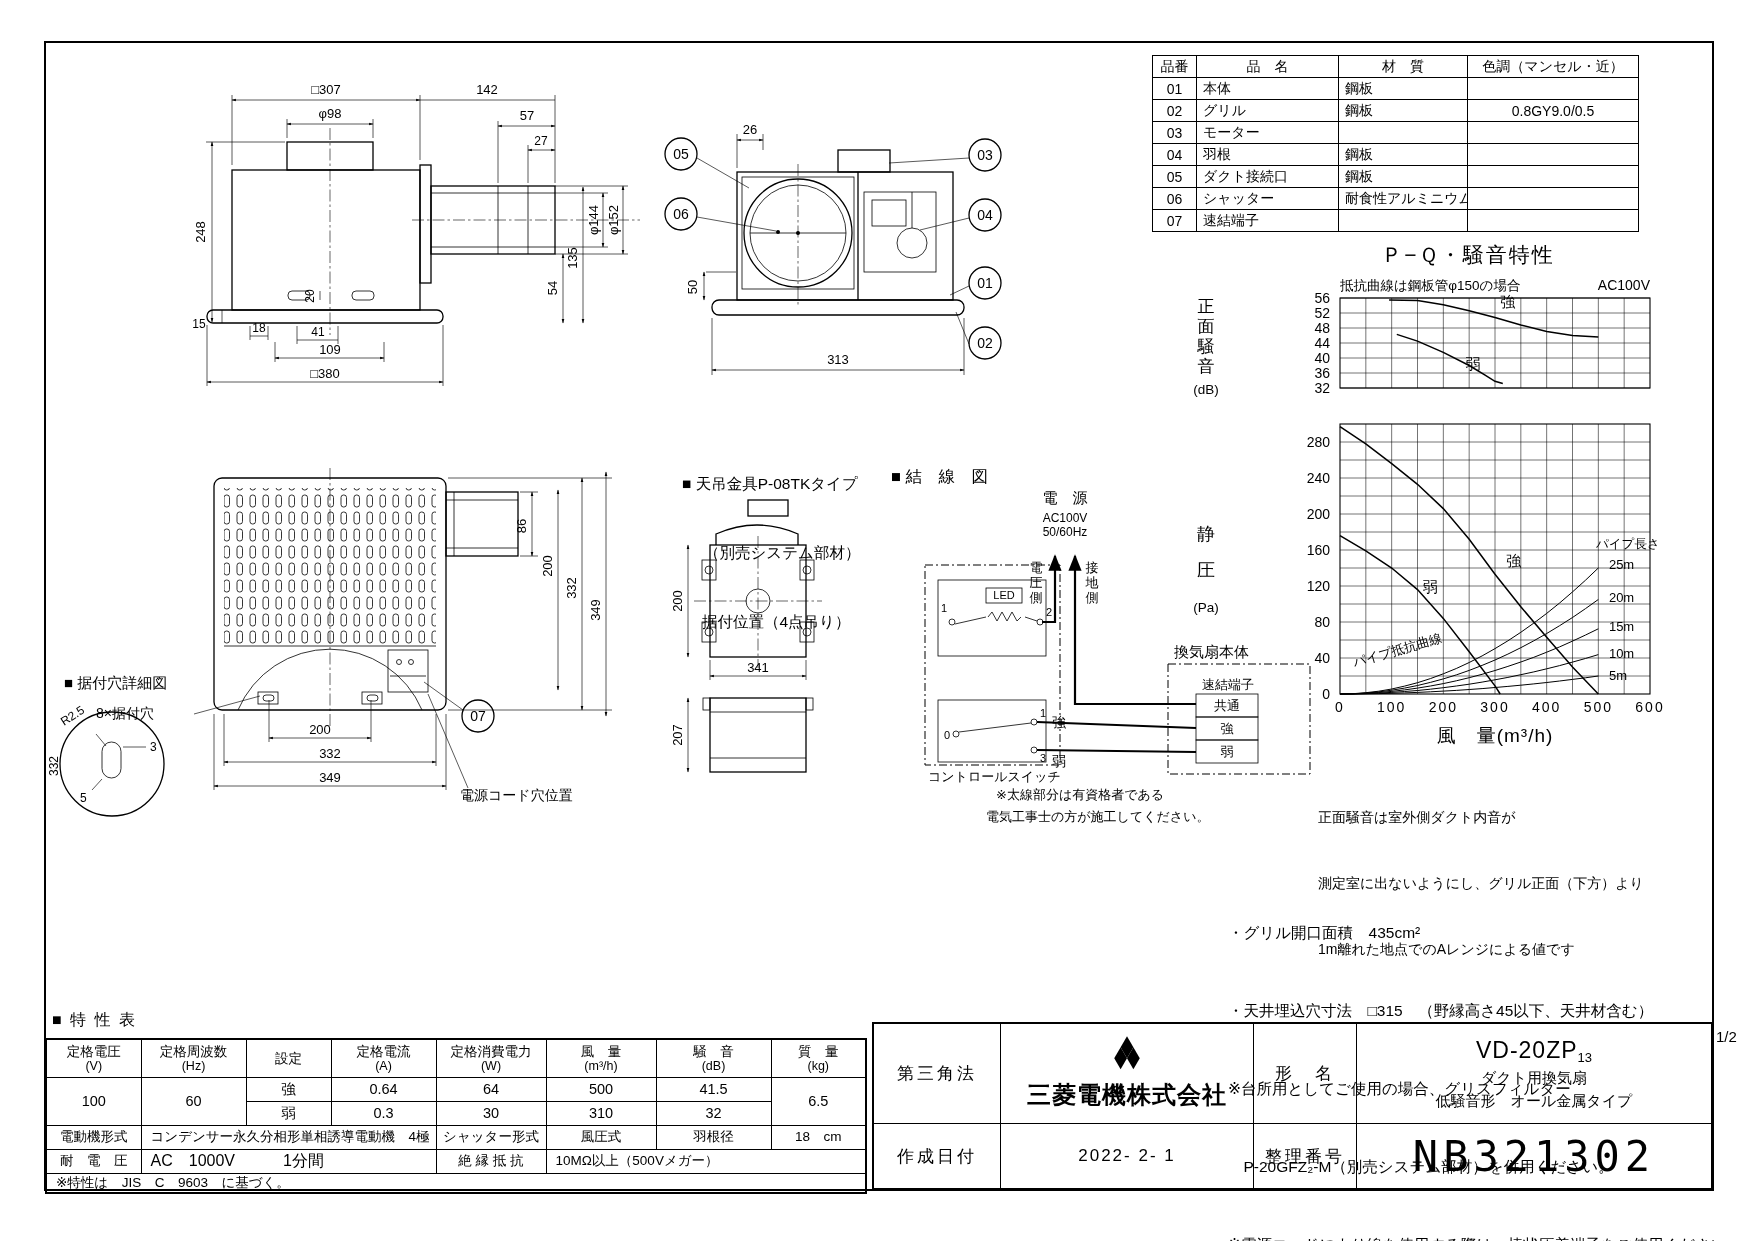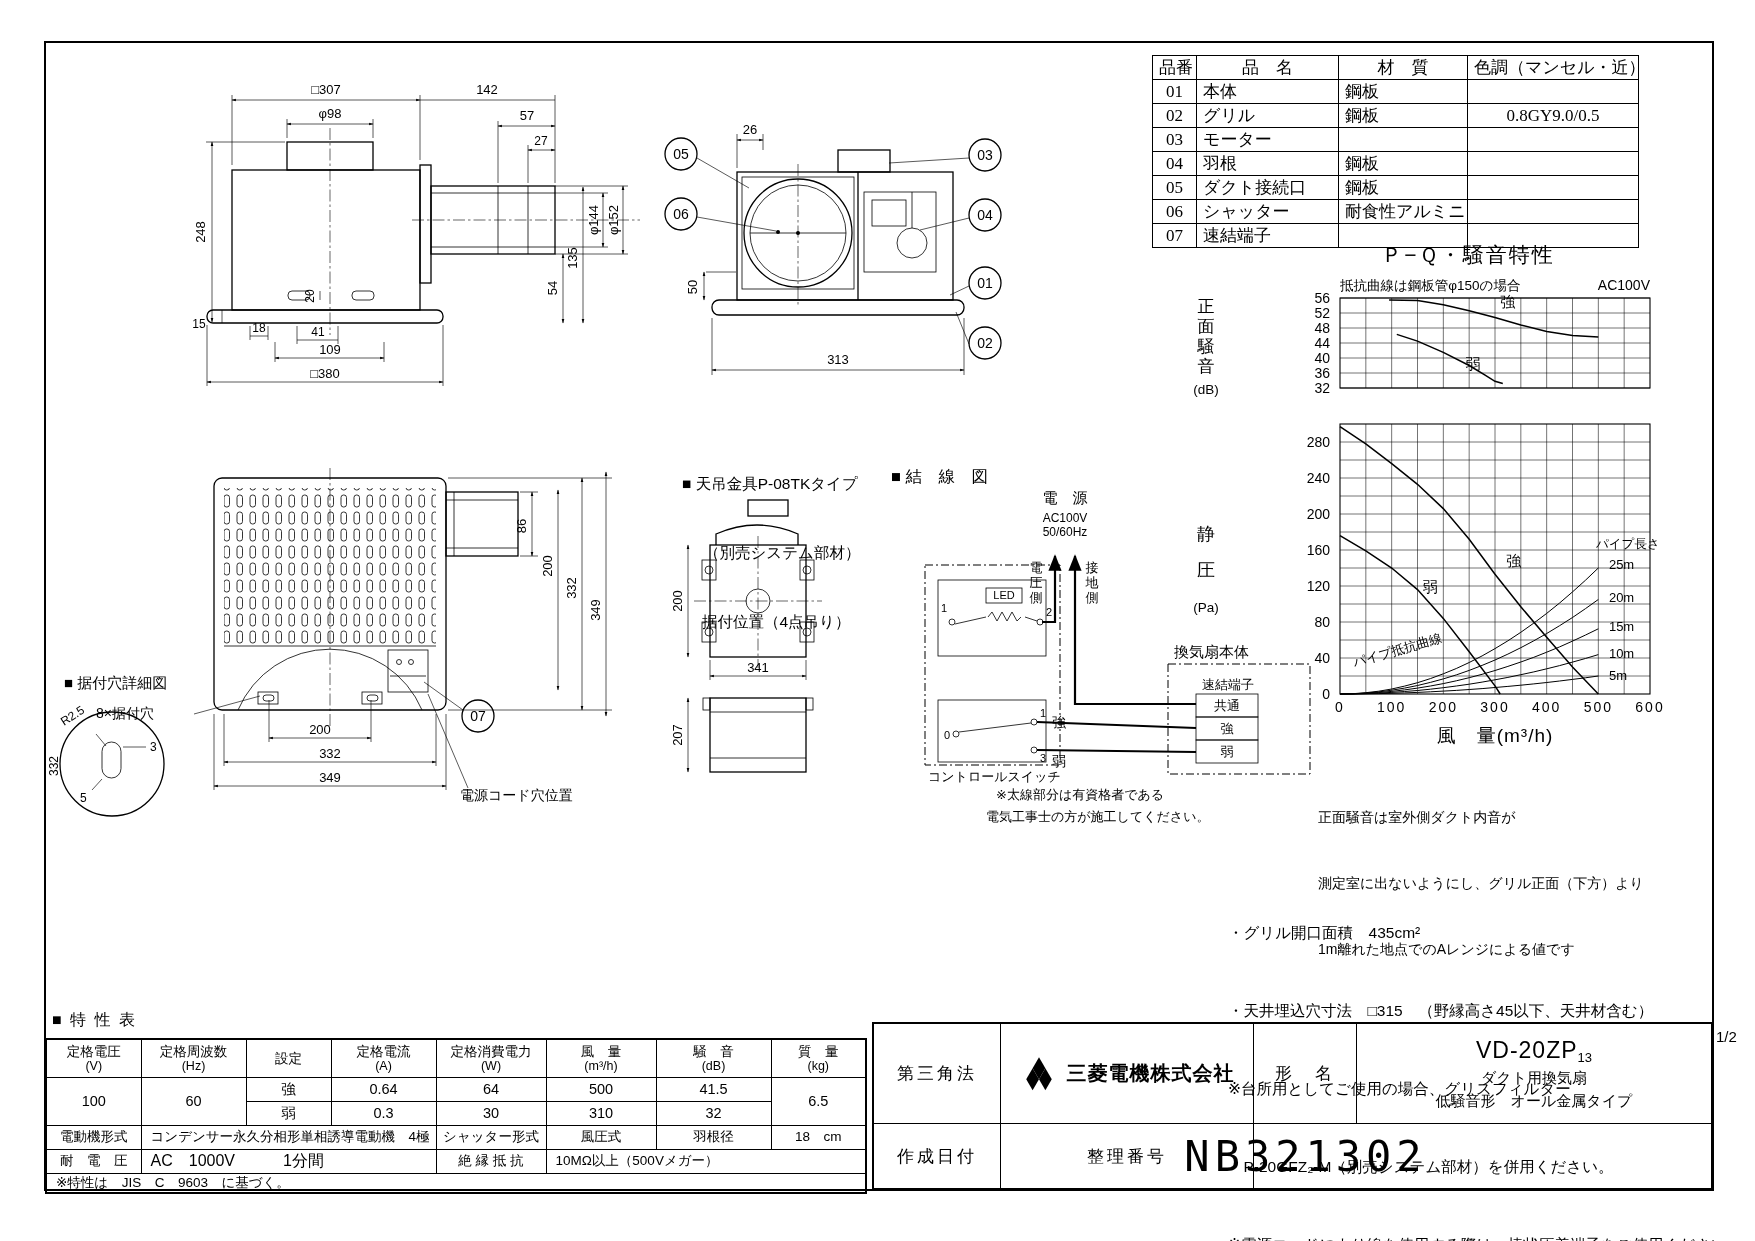--- a/index.html
+++ b/index.html
@@ -16,40 +16,40 @@
   .wire{fill:none;stroke:#000;stroke-width:2.2px;}
   .d{font-size:13px;}
   .d12{font-size:12px;}
   .d11{font-size:11px;}
   .jp14{font-size:14px;}
   .jp15{font-size:15px;}
   .jp16{font-size:16.5px;}
   .mid{text-anchor:middle;}
   
   table{border-collapse:collapse;}
-  .parts{position:absolute;left:1152px;top:55px;width:486px;font-size:17px;border:1.6px solid #000;table-layout:fixed;font-family:Liberation Serif, serif;}
+  .parts{position:absolute;left:1152px;top:55px;width:486px;font-size:14px;border:1.6px solid #000;table-layout:fixed;}
   .parts th,.parts td{border:1.1px solid #000;height:21px;padding:0 6px;font-weight:normal;overflow:hidden;white-space:nowrap;}
   .parts th{text-align:center;}
   .parts .c{text-align:center;}
   .swt{position:absolute;left:995px;top:920px;width:198px;font-size:13px;border:1.5px solid #000;text-align:center;table-layout:fixed;}
   .swt th,.swt td{border:1.1px solid #000;font-weight:normal;padding:1px 2px;}
   .spec{position:absolute;left:45px;top:1038px;width:820px;font-size:14.5px;text-align:center;border:2px solid #000;table-layout:fixed;}
   .spec th,.spec td{border:1.1px solid #000;font-weight:normal;padding:0 2px;overflow:hidden;white-space:nowrap;}
   .spec .h1{font-size:13.5px;line-height:15px;}
   .spec .h2{font-size:12.5px;line-height:14px;}
   .spec .lft{text-align:left;padding-left:9px;}
   .spec .nb{border-left:none;border-right:none;border-bottom:none;text-align:left;padding-left:9px;font-size:13.5px;}
   
   .tblock{position:absolute;left:872px;top:1022px;width:841px;height:168px;border:2px solid #000;
     display:grid;grid-template-columns:127px 253px 103px 1fr;grid-template-rows:100px 1fr;box-sizing:border-box;}
   .tc{border-right:1.2px solid #000;border-bottom:1.2px solid #000;display:flex;flex-direction:column;align-items:center;justify-content:center;}
   .tc.last{border-right:none;}
   .tc.bot{border-bottom:none;}
   .lbl{font-size:17px;letter-spacing:3px;}
-  .company{flex-direction:row;gap:9px;font-size:20px;font-weight:bold;letter-spacing:1px;}
+  .company{flex-direction:column;gap:9px;font-size:24px;font-weight:bold;letter-spacing:1px;}
   .model-main{font-size:23px;letter-spacing:1px;}
   .model-sub{font-size:13px;vertical-align:-4px;}
   .model-desc{font-size:15px;margin-top:4px;}
   .refno{font-size:42px;font-family:"DejaVu Sans Mono","Liberation Mono",monospace;letter-spacing:5px;font-weight:normal;}
   .datecell{font-size:17px;letter-spacing:2px;}
   
   .txt{position:absolute;white-space:pre;}
   .chart-notes{left:1318px;top:762px;font-size:14px;line-height:22px;}
   .bullets{left:1228px;top:868px;font-size:15.5px;line-height:26px;}
   .bracket-txt{left:682px;top:426px;font-size:15.5px;line-height:23px;}
@@ -626,20 +626,23 @@
         <span class="lbl">形　名</span>
       </div>
   <div class="tc last">
     <div><span class="model-main">VD-20ZP</span><span class="model-sub">13</span></div>
     <div class="model-desc">ダクト用換気扇</div>
     <div class="model-desc">低騒音形　オール金属タイプ</div>
   </div>
   <div class="tc bot">
         <span class="lbl">作成日付</span>
       </div>
+  <div class="tc bot datecell">
+        <span>2022- 2- 1</span>
+      </div>
   <div class="tc bot">
         <span class="lbl">整理番号</span>
       </div>
   <div class="tc bot last">
         <span class="refno">NB321302</span>
       </div>
 </div>
 
 <div class="txt pageno">1/2</div>
 

